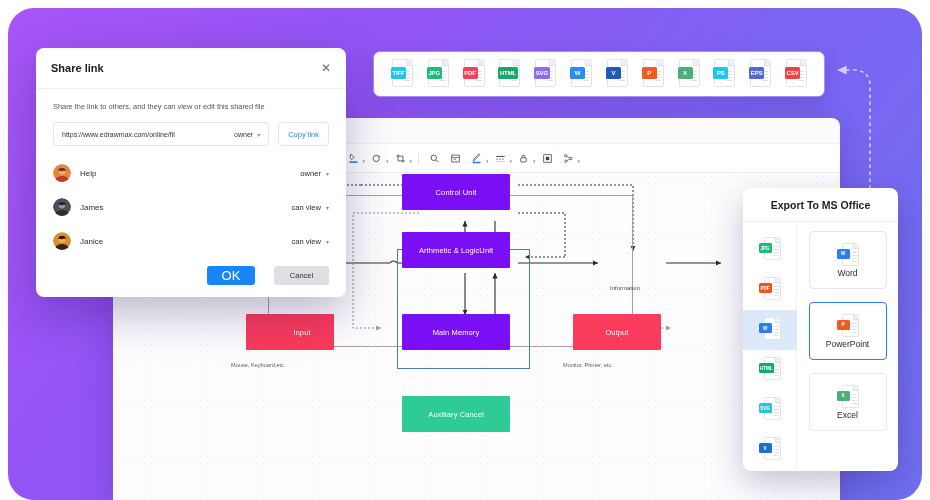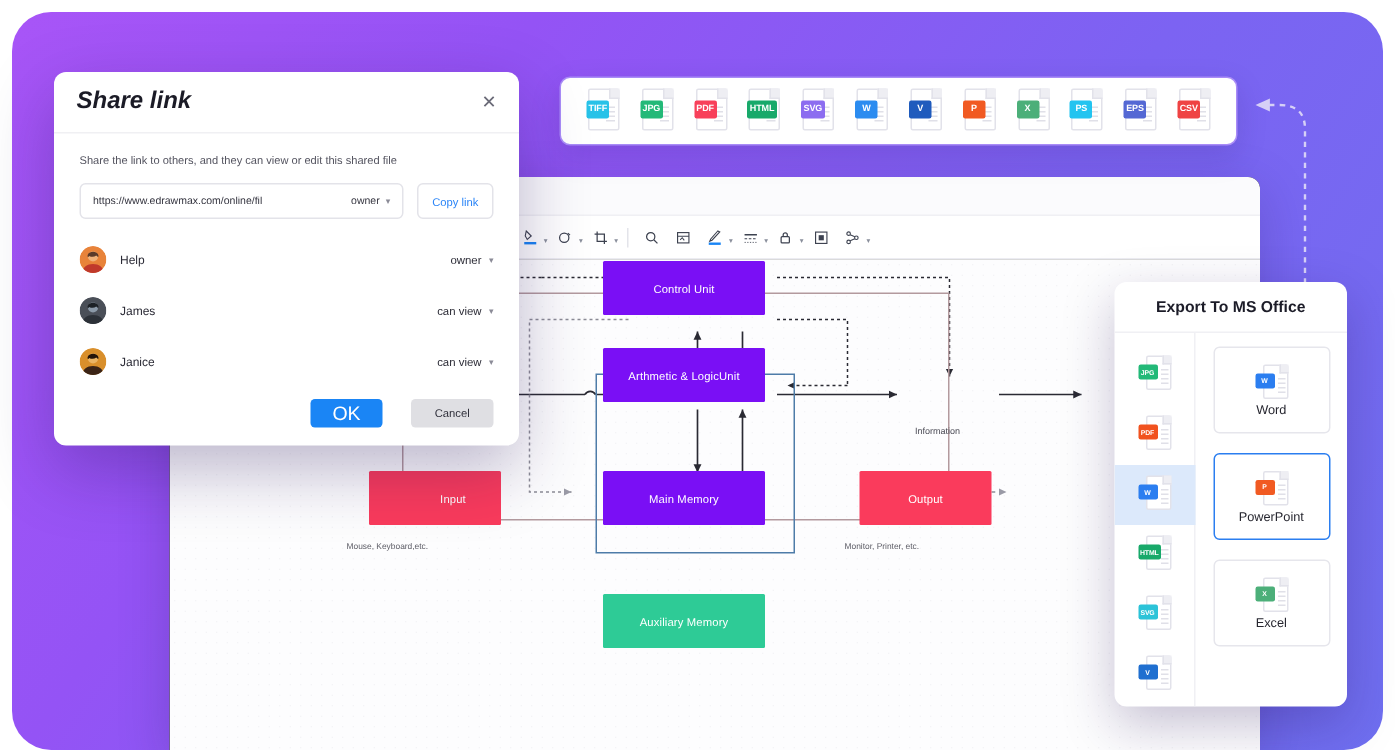--- a/index.html
+++ b/index.html
@@ -18,21 +18,21 @@
     width: 914px; height: 492px;
     border-radius: 26px;
     background: linear-gradient(125deg, #a855f7 0%, #9453f5 28%, #7c63f2 62%, #6f6ff0 100%);
   }
 
   
   .app-window {
     position: absolute;
     left: 113px; top: 118px;
     width: 727px; height: 382px;
-    background: #000000;
+    background: #1d4ed8;
     border-radius: 8px 8px 0 0;
     box-shadow: 0 10px 34px rgba(40,20,90,.22);
     overflow: hidden;
   }
   .app-menubar {
     height: 26px; background: #fbfbfd;
     display: flex; align-items: center;
     padding-left: 26px;
     border-bottom: 1px solid #f0f0f4;
   }
@@ -102,21 +102,21 @@
     border-radius: 8px;
     box-shadow: 0 16px 46px rgba(35,15,85,.30);
     overflow: hidden;
   }
   .dlg-head {
     height: 41px;
     display: flex; align-items: center; justify-content: space-between;
     padding: 0 15px;
     border-bottom: 1px solid #f0f0f3;
   }
-  .dlg-title { font-size: 16px; font-weight: bold; color: #1b1b26; font-style: italic; }
+  .dlg-title { font-size: 11px; font-weight: bold; color: #1b1b26; }
   .dlg-close { color: #6b6b78; font-size: 12px; line-height: 1; }
   .dlg-body { padding: 13px 17px 0 17px; }
   .dlg-sub { font-size: 7.4px; color: #53535f; margin-bottom: 11px; }
   .link-row { display: flex; align-items: center; gap: 9px; }
   .link-input {
     flex: 1; height: 24px;
     border: 1px solid #e3e3e9; border-radius: 4px;
     background: #fff;
     display: flex; align-items: center; justify-content: space-between;
     padding: 0 8px;
@@ -443,21 +443,21 @@
 
       <div class="mem-frame" style="left:284px; top:76px; width:133px; height:120px;"></div>
 
       <div class="cap cpu" style="left:290px; top:4px;">Central Processing Unit</div>
 
       <div class="node violet" style="left:289px; top:1px; width:108px; height:36px;">Control Unit</div>
       <div class="node violet" style="left:289px; top:59px; width:108px; height:36px;">Arthmetic &amp; LogicUnit</div>
       <div class="node violet" style="left:289px; top:141px; width:108px; height:36px;">Main Memory</div>
       <div class="node red" style="left:133px; top:141px; width:88px; height:36px;padding-left:24px;">Input</div>
       <div class="node red" style="left:460px; top:141px; width:88px; height:36px;">Output</div>
-      <div class="node green" style="left:289px; top:223px; width:108px; height:36px;">Auxiliary Memory</div>
+      <div class="node green" style="left:289px; top:223px; width:108px; height:36px;">Auxiliary Cancel</div>
 
       <div class="cap" style="left:101px; top:112px;">Data</div>
       <div class="cap" style="left:497px; top:112px;">Information</div>
       <div class="cap small" style="left:118px; top:189px;">Mouse, Keyboard,etc.</div>
       <div class="cap small" style="left:450px; top:189px;">Monitor, Printer, etc.</div>
     </div>
   </div>
 
   <div class="formats-bar" id="formats-bar">
       <span class="fic big">

